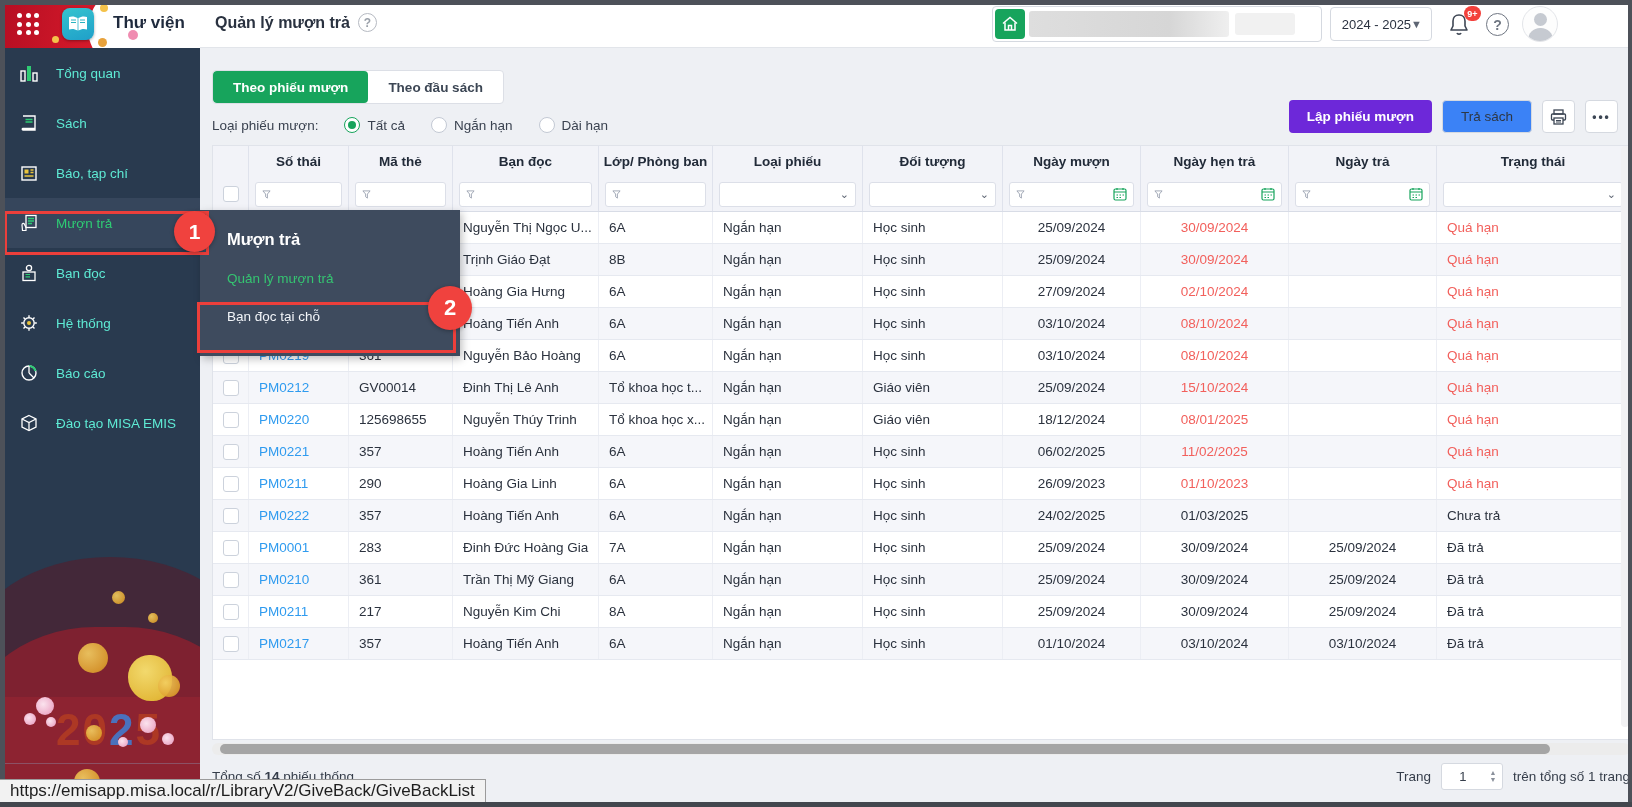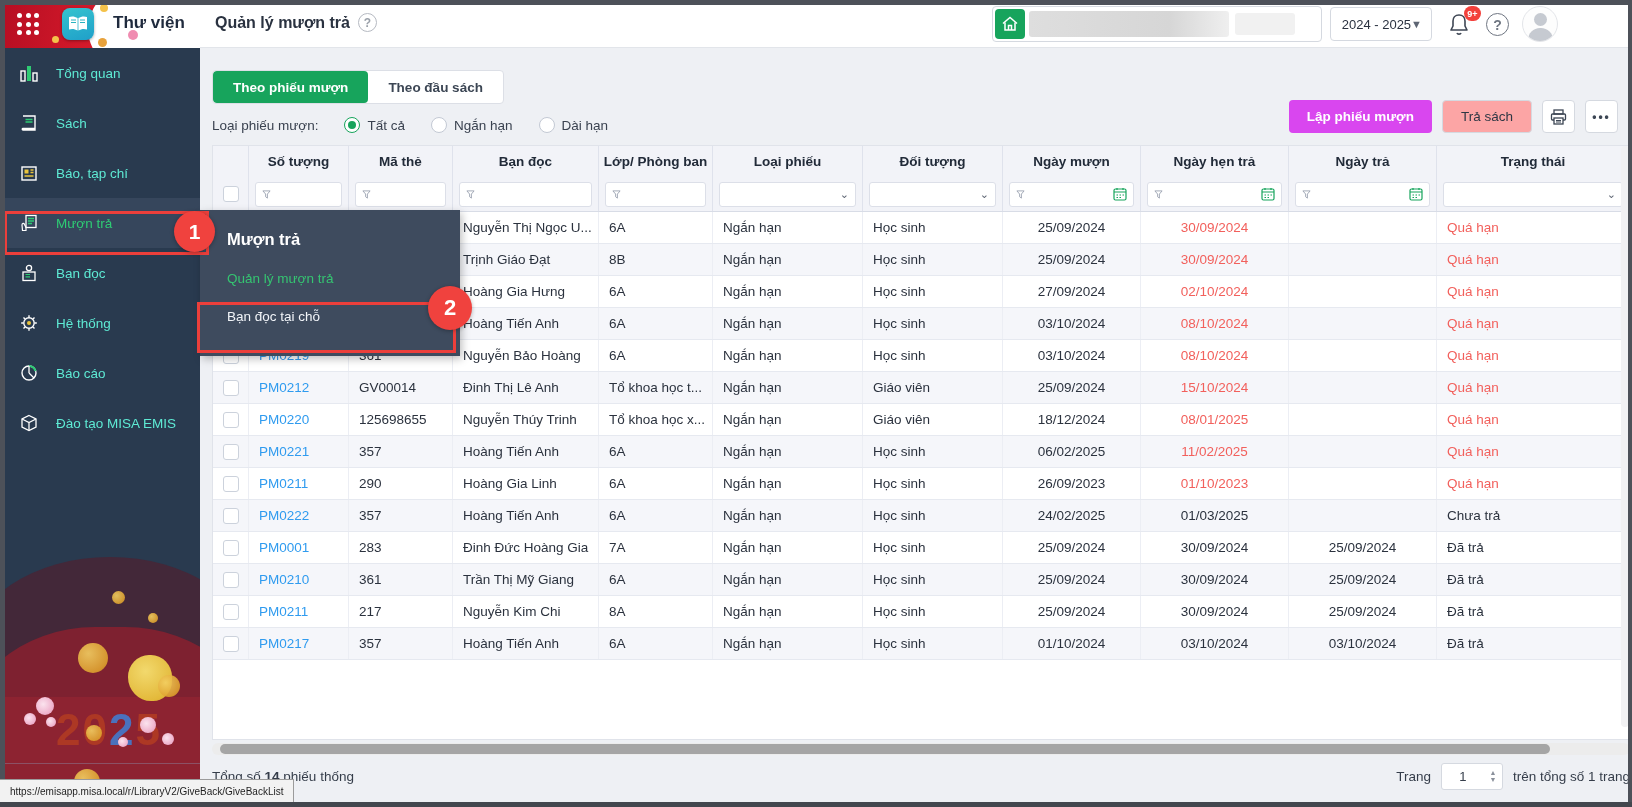--- a/index.html
+++ b/index.html
@@ -70,22 +70,22 @@
   .tabs { position:absolute; left:12px; top:22px; display:flex; height:34px; border:1px solid #dcdfe6; border-radius:4px; background:#fff; overflow:hidden; }
   .tab { padding:0 20px; display:flex; align-items:center; font-size:13.5px; font-weight:bold; color:#3c4654; cursor:pointer; }
   .tab.active { background:#17a45c; color:#fff; border-radius:4px; }
   .filter-row { position:absolute; left:12px; top:60px; height:34px; display:flex; align-items:center; font-size:13.5px; color:#3a4250; }
   .radio-opt { display:flex; align-items:center; gap:7px; margin-left:26px; cursor:pointer; }
   .radio { width:16px; height:16px; border-radius:50%; border:1.5px solid #c3c9d4; background:#fff; position:relative; }
   .radio.sel { border-color:#17a45c; }
   .radio.sel::after { content:""; position:absolute; left:3px; top:3px; width:8px; height:8px; border-radius:50%; background:#17a45c; }
   .actions { position:absolute; right:14px; top:52px; display:flex; gap:10px; }
   .btn { height:33px; border-radius:4px; display:flex; align-items:center; justify-content:center; font-size:13.5px; cursor:pointer; }
-  .btn-primary { background:#d946ef; color:#fff; font-weight:bold; padding:0 18px; }
-  .btn-plain { background:#fca5a5; border:1px solid #d5d9e0; color:#2e3744; padding:0 18px; }
+  .btn-primary { background:#6d28d9; color:#fff; font-weight:bold; padding:0 18px; }
+  .btn-plain { background:#3b82f6; border:1px solid #d5d9e0; color:#2e3744; padding:0 18px; }
   .btn-icon { width:33px; background:#fff; border:1px solid #d5d9e0; color:#3c4654; }
   .dots { letter-spacing:2px; font-weight:bold; color:#3c4654; font-size:12px; }
 
   
   .table-card { position:absolute; left:12px; top:97px; right:2px; bottom:67px; background:#fff; border:1px solid #e0e3ea; overflow:hidden; }
   .grid-row { display:grid; grid-template-columns:36px 100px 104px 146px 114px 150px 140px 138px 148px 148px 1fr; }
   .thead { background:#f2f3f8; }
   .th { height:31px; display:flex; align-items:center; justify-content:center; font-size:13.5px; font-weight:bold; color:#222b39; border-right:1px solid #dfe2ec; }
   .tfilter { background:#f2f3f8; border-bottom:1px solid #d8dce6; }
   .fcell { height:34px; padding:4px 6px; border-right:1px solid #dfe2ec; display:flex; align-items:center; }
@@ -104,21 +104,21 @@
   .hthumb { position:absolute; left:8px; top:1px; width:1330px; height:10px; background:#a5a5a5; border-radius:5px; }
   .vscroll { position:absolute; right:3px; top:98px; bottom:80px; width:8px; background:#f1f1f3; border-radius:4px; }
 
   .table-footer { position:absolute; left:12px; right:2px; bottom:14px; height:34px; display:flex; align-items:center; font-size:13.5px; color:#353d4a; }
   .tf-right { margin-left:auto; display:flex; align-items:center; gap:10px; }
   .spinner { width:62px; height:27px; border:1px solid #d5d9e0; background:#fff; border-radius:3px; display:flex; align-items:center; }
   .spinner .val { flex:1; text-align:center; font-size:13px; }
   .spinner .arrows { width:18px; display:flex; flex-direction:column; align-items:center; color:#8a909b; font-size:7px; line-height:7px; }
 
   
-  .statusbar { position:absolute; left:0; bottom:5px; height:23px; background:#f2f2f2; border:1px solid #9b9b9b; border-left:none; border-bottom:none; display:flex; align-items:center; padding:0 10px; font-size:10px; color:#1e1e1e; z-index:210; }
+  .statusbar { position:absolute; left:0; bottom:5px; height:23px; background:#f2f2f2; border:1px solid #9b9b9b; border-left:none; border-bottom:none; display:flex; align-items:center; padding:0 10px; font-size:17px; color:#1e1e1e; z-index:210; }
 
   svg { display:block; }
 </style>
 </head>
 <body>
 
 <div class="screen">
 
   <div class="header">
     <div class="banner">
@@ -324,21 +324,21 @@
             <rect x="4" y="9" width="9" height="6" fill="#fff"></rect>
           <path d="M6 11.5 H11 M6 13 H11" stroke-width="1"></path>
         </svg>
       </div>
       <div class="btn btn-icon dots">•••</div>
     </div>
 
     <div class="table-card">
       <div class="grid-row thead">
         <div class="th"></div>
-        <div class="th">Số tượng</div>
+        <div class="th">Số thái</div>
         <div class="th">Mã thẻ</div>
         <div class="th">Bạn đọc</div>
         <div class="th">Lớp/ Phòng ban</div>
         <div class="th">Loại phiếu</div>
         <div class="th">Đối tượng</div>
         <div class="th">Ngày mượn</div>
         <div class="th">Ngày hẹn trả</div>
         <div class="th">Ngày trả</div>
         <div class="th" style="border-right:none">Trạng thái</div>
       </div>

